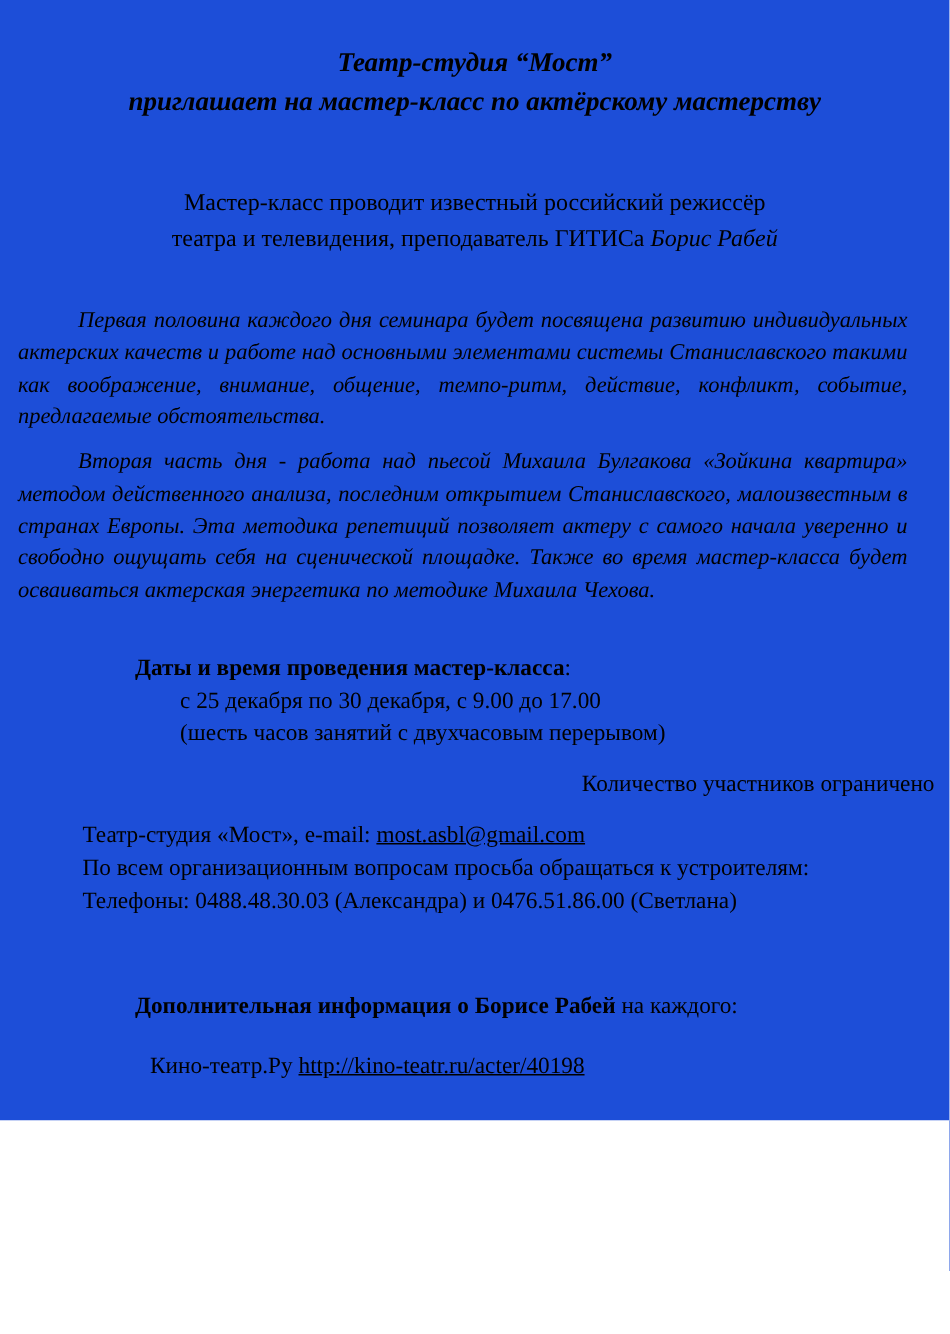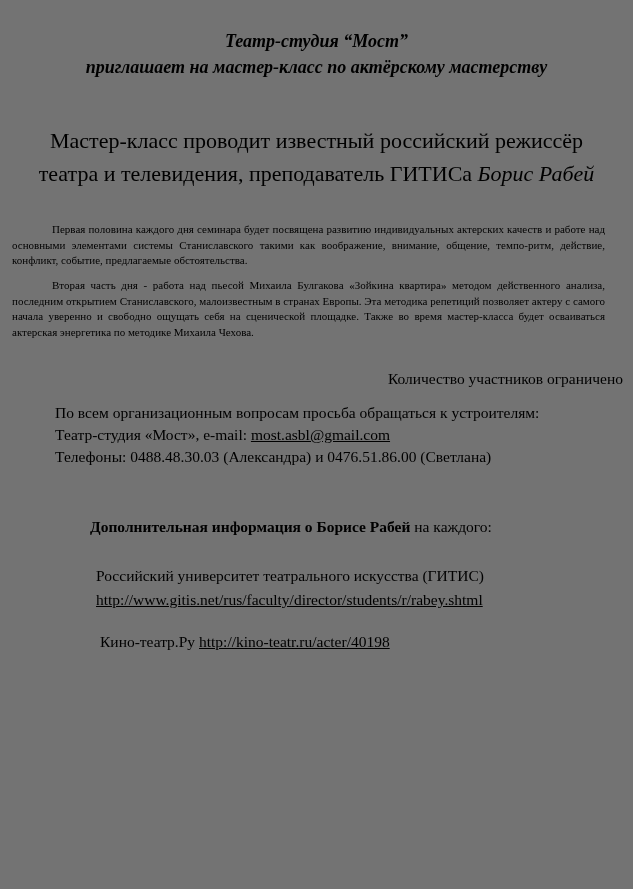--- a/index.html
+++ b/index.html
@@ -2,57 +2,58 @@
 <html><head>
 <meta charset="utf-8">
 <style>
   html, body {
     margin: 0;
     padding: 0;
     background: #ffffff;
   }
   .page {
     width: 633px;
-    height: 889px;
+    height: 747px;
     box-sizing: border-box;
-    background: #737373;
+    background: #1d4ed8;
     color: #000000;
     font-family: "Liberation Serif", "DejaVu Serif", serif;
     font-size: 15.5px;
     padding: 26px 10px 14px 10px;
     overflow: hidden;
   }
   p { margin: 0; }
 
   .title {
     text-align: center;
     font-weight: bold;
     font-style: italic;
     font-size: 18px;
     line-height: 1.45;
     margin: 2px 0 44px 0;
   }
   .title .title-line { display: block; }
 
   .intro {
     text-align: center;
-    font-size: 22px;
+    font-size: 16px;
     line-height: 1.5;
     margin-bottom: 32px;
   }
   .intro .name {
     font-weight: normal;
     font-style: italic;
   }
 
   .body-para {
+    font-style: italic;
     text-align: justify;
     text-indent: 40px;
     line-height: 1.42;
-    font-size: 11px;
+    font-size: 15px;
     margin: 0 18px 9px 2px;
   }
   .body-para.last { margin-bottom: 30px; }
 
   .section-label { font-weight: bold; }
 
   .dates-block {
     margin-left: 80px;
     line-height: 1.4;
     margin-bottom: 10px;
@@ -106,34 +107,35 @@
 
   <p class="intro">
     <span>Мастер-класс проводит известный российский режиссёр</span><br>
     <span>театра и телевидения, преподаватель ГИТИСа </span><span class="name">Борис Рабей</span>
   </p>
 
   <p class="body-para">Первая половина каждого дня семинара будет посвящена развитию индивидуальных актерских качеств и работе над основными элементами системы Станиславского такими как воображение, внимание, общение, темпо-ритм, действие, конфликт, событие, предлагаемые обстоятельства.</p>
 
   <p class="body-para last">Вторая часть дня - работа над пьесой Михаила Булгакова «Зойкина квартира» методом действенного анализа, последним открытием Станиславского, малоизвестным в странах Европы. Эта методика репетиций позволяет актеру с самого начала уверенно и свободно ощущать себя на сценической площадке. Также во время мастер-класса будет осваиваться актерская энергетика по методике Михаила Чехова.</p>
 
+  <div class="dates-block">
+    <p><span class="section-label">Даты и время проведения мастер-класса</span><span>:</span></p>
+    <p class="indented">с 25 декабря по 30 декабря, с 9.00 до 17.00</p>
+    <p class="indented">(шесть часов занятий с двухчасовым перерывом)</p>
+  </div>
 
 
   <p class="participants">Количество участников ограничено</p>
 
   <div class="contact-block">
+    <p><span>Театр-студия «Мост», e-mail: </span><a class="doc-link" href="#">most.asbl@gmail.com</a></p>
     <p>По всем организационным вопросам просьба обращаться к устроителям:</p>
-    <p><span>Театр-студия «Мост», e-mail: </span><a class="doc-link" href="#">most.asbl@gmail.com</a></p>
     <p>Телефоны: 0488.48.30.03 (Александра) и 0476.51.86.00 (Светлана)</p>
   </div>
 
   <p class="more-heading">
     <span class="section-label">Дополнительная информация о Борисе Рабей</span><span> на каждого:</span>
   </p>
 
-  <div class="gitis-block">
-    <p>Российский университет театрального искусства (ГИТИС)</p>
-    <p><a class="doc-link" href="#">http://www.gitis.net/rus/faculty/director/students/r/rabey.shtml</a></p>
-  </div>
 
   <p class="kino-line"><span>Кино-театр.Ру </span><a class="doc-link" href="#">http://kino-teatr.ru/acter/40198</a></p>
 
 </div>
 
 </body></html>

